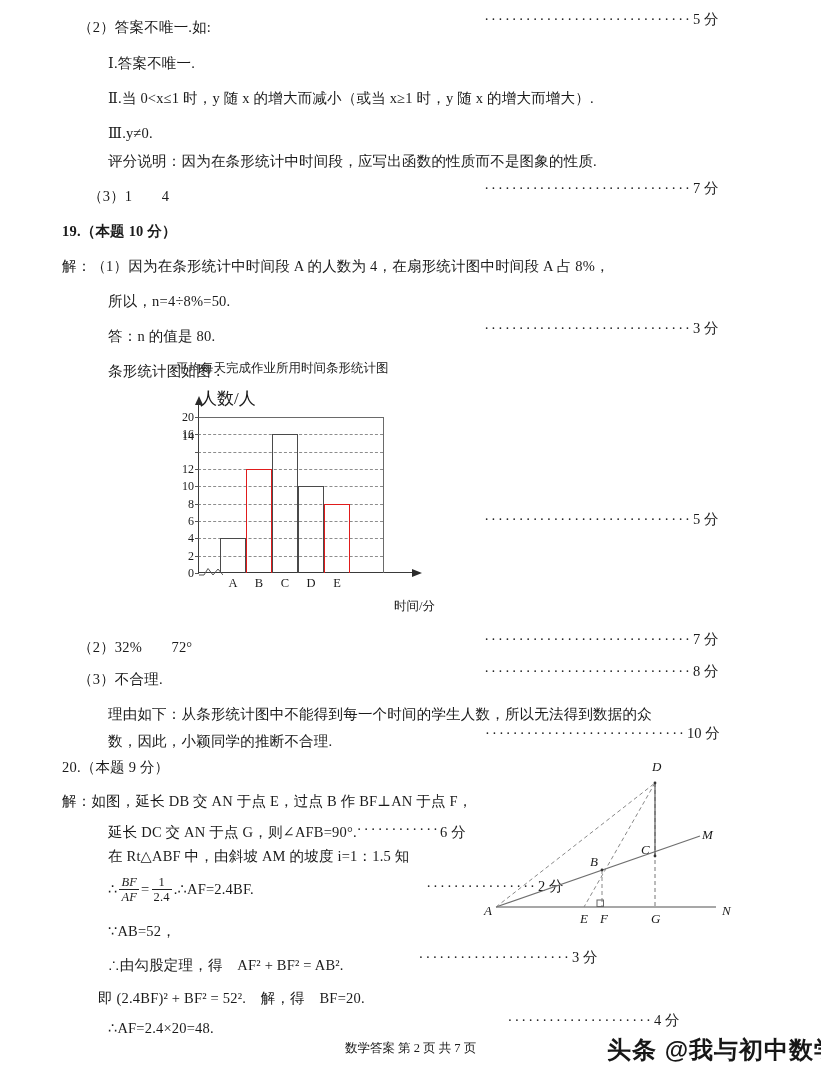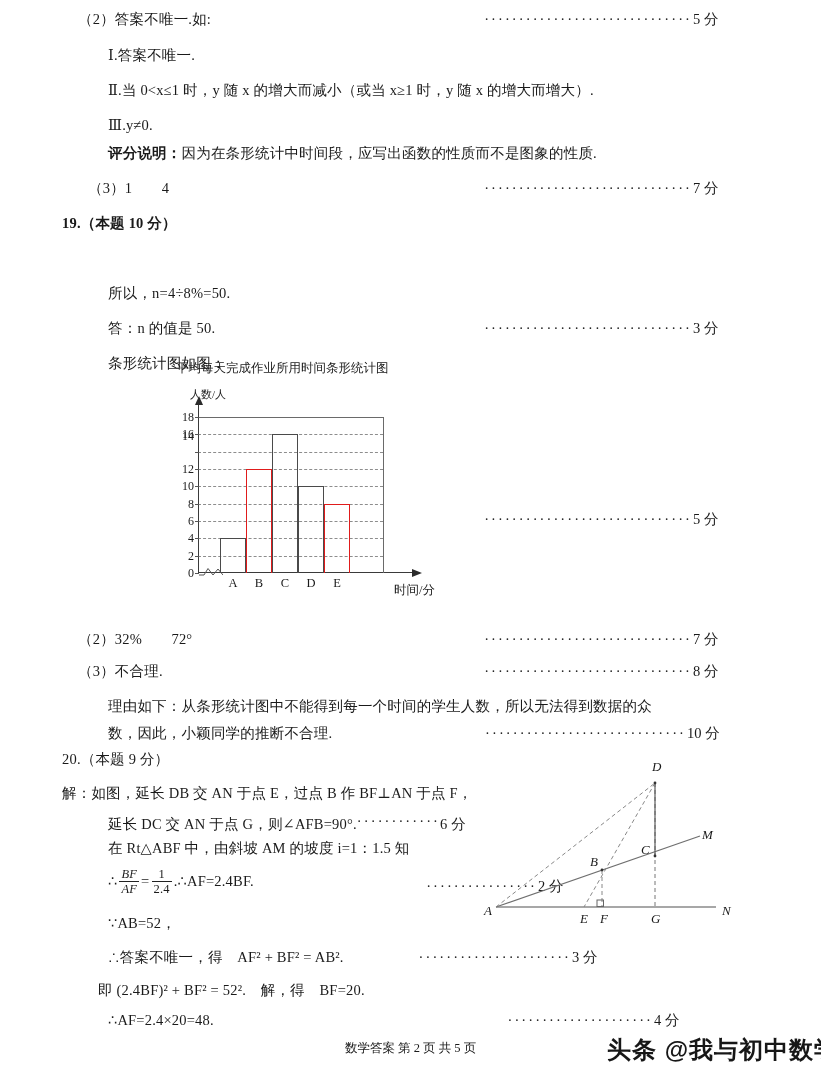--- a/index.html
+++ b/index.html
@@ -22,24 +22,25 @@
     padding: 0;
   }
 
   
   .line {
     position: absolute;
     font-size: 14.5px;
     line-height: 1;
     white-space: nowrap;
     letter-spacing: .2px;
+    margin-top: 8px;
   }
   .cn { font-family: "Liberation Serif", "DejaVu Serif", serif; }
   .ital { font-style: italic; }
-  .bold { font-weight: bold; text-align: right; }
+  .bold { font-weight: normal; text-align: right; }
 
   
   .score-row {
     position: absolute;
     display: flex;
     align-items: flex-end;
     font-size: 14.5px;
     line-height: 1;
     white-space: nowrap;
   }
@@ -65,29 +66,29 @@
   }
   .chart-title {
     position: absolute;
     left: 8px;
     top: 0;
     font-size: 12.5px;
     white-space: nowrap;
   }
   .axis-ylabel {
     position: absolute;
-    left: 22px;
+    left: 32px;
     top: 27px;
-    font-size: 11px;
+    font-size: 17px;
     white-space: nowrap;
   }
   .axis-xlabel {
     position: absolute;
     left: 226px;
-    top: 222px;
+    top: 238px;
     font-size: 12.5px;
     white-space: nowrap;
   }
   .plot {
     position: absolute;
     left: 30px;
     top: 57px;
     width: 208px;
     height: 156px;
   }
@@ -247,24 +248,25 @@
   </div>
 
   <div class="line cn" style="left:88px; top:181px;">（3）1　　4</div>
   <div class="score-row" style="left:483px; top:181px;">
     <span class="dots" style="width:209px;">·····································</span>
     <span class="score-val">7 分</span>
   </div>
 
   <div class="line cn" style="left:62px; top:216px;font-weight:bold;">19.（本题 10 分）</div>
 
+  <div class="line cn" style="left:62px; top:251px;">解：（1）因为在条形统计中时间段 A 的人数为 4，在扇形统计图中时间段 A 占 8%，</div>
 
   <div class="line cn" style="left:108px; top:286px;">所以，n=4÷8%=50.</div>
 
-  <div class="line cn" style="left:108px; top:321px;">答：n 的值是 50.</div>
+  <div class="line cn" style="left:108px; top:321px;">答：n 的值是 80.</div>
   <div class="score-row" style="left:483px; top:321px;">
     <span class="dots" style="width:209px;">·····································</span>
     <span class="score-val">3 分</span>
   </div>
 
   <div class="line cn" style="left:108px; top:356px;">条形统计图如图：</div>
 
   <div class="score-row" style="left:483px; top:512px;">
     <span class="dots" style="width:209px;">·····································</span>
     <span class="score-val">5 分</span>
@@ -304,21 +306,21 @@
         <div class="gridline" style="top: 52px;"></div>
         <span class="ytick" style="top: 52px;">12</span>
         <div class="ytickmark" style="top: 52px;"></div>
         <div class="gridline" style="top: 34.6667px;"></div>
         <span class="ytick" style="top: 19px;">14</span>
         <div class="ytickmark" style="top: 34.6667px;"></div>
         <div class="gridline" style="top: 17.3333px;"></div>
         <span class="ytick" style="top: 17.3333px;">16</span>
         <div class="ytickmark" style="top: 17.3333px;"></div>
         <div class="gridline solid" style="top: 0px;"></div>
-        <span class="ytick" style="top: 0px;">18</span>
+        <span class="ytick" style="top: 0px;">20</span>
         <div class="ytickmark" style="top: 0px;"></div>
         <div class="bar black" style="left: 22px; width: 26px; height: 34.6667px;"></div>
         <span class="xcat" style="left: 35px;">A</span>
         <div class="bar red" style="left: 48px; width: 26px; height: 104px;"></div>
         <span class="xcat" style="left: 61px;">B</span>
         <div class="bar black" style="left: 74px; width: 26px; height: 138.667px;"></div>
         <span class="xcat" style="left: 87px;">C</span>
         <div class="bar black" style="left: 100px; width: 26px; height: 86.6667px;"></div>
         <span class="xcat" style="left: 113px;">D</span>
         <div class="bar red" style="left: 126px; width: 26px; height: 69.3333px;"></div>
@@ -359,21 +361,21 @@
   <div class="line cn" style="left:108px; top:868px;">
     <span>∴</span><span class="frac"><span class="num ital">BF</span><span class="den ital">AF</span></span><span>=</span><span class="frac"><span class="num">1</span><span class="den">2.4</span></span><span>.∴AF=2.4BF.</span>
   </div>
   <div class="score-row" style="left:425px; top:879px;">
     <span class="dots" style="width:112px;">·················</span>
     <span class="score-val">2 分</span>
   </div>
 
   <div class="line cn" style="left:108px; top:916px;">∵AB=52，</div>
 
-  <div class="line cn" style="left:108px; top:950px;">∴答案不唯一，得　AF² + BF² = AB².</div>
+  <div class="line cn" style="left:108px; top:950px;">∴由勾股定理，得　AF² + BF² = AB².</div>
   <div class="score-row" style="left:420px; top:950px;">
     <span class="dots" style="width:151px;">······························</span>
     <span class="score-val">3 分</span>
   </div>
 
   <div class="line cn" style="left:98px; top:983px;">即 (2.4BF)² + BF² = 52².　解，得　BF=20.</div>
 
   <div class="line cn" style="left:108px; top:1013px;">∴AF=2.4×20=48.</div>
   <div class="score-row" style="left:505px; top:1013px;">
     <span class="dots" style="width:148px;">·····························</span>
@@ -407,16 +409,16 @@
     <span class="geo-label" style="left:218px; top:76px;">M</span>
     <span class="geo-label" style="left:157px; top:91px;">C</span>
     <span class="geo-label" style="left:106px; top:103px;">B</span>
     <span class="geo-label" style="left:0px;   top:152px;">A</span>
     <span class="geo-label" style="left:96px;  top:160px;">E</span>
     <span class="geo-label" style="left:116px; top:160px;">F</span>
     <span class="geo-label" style="left:167px; top:160px;">G</span>
     <span class="geo-label" style="left:238px; top:152px;">N</span>
   </div>
 
-  <div class="footer">数学答案  第 2 页 共 5 页</div>
+  <div class="footer">数学答案  第 2 页 共 7 页</div>
   <div class="watermark">头条 @我与初中数学</div>
 
 </div>
 
 </body></html>

